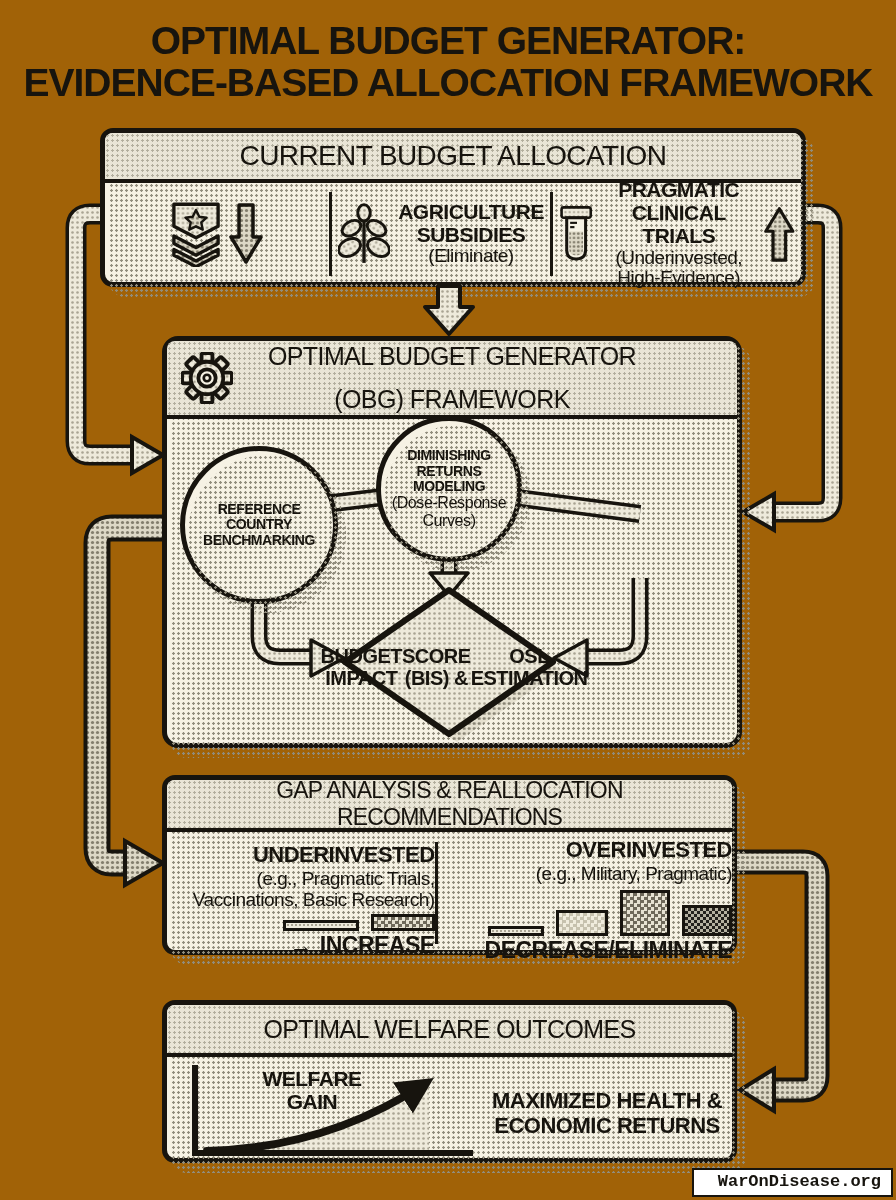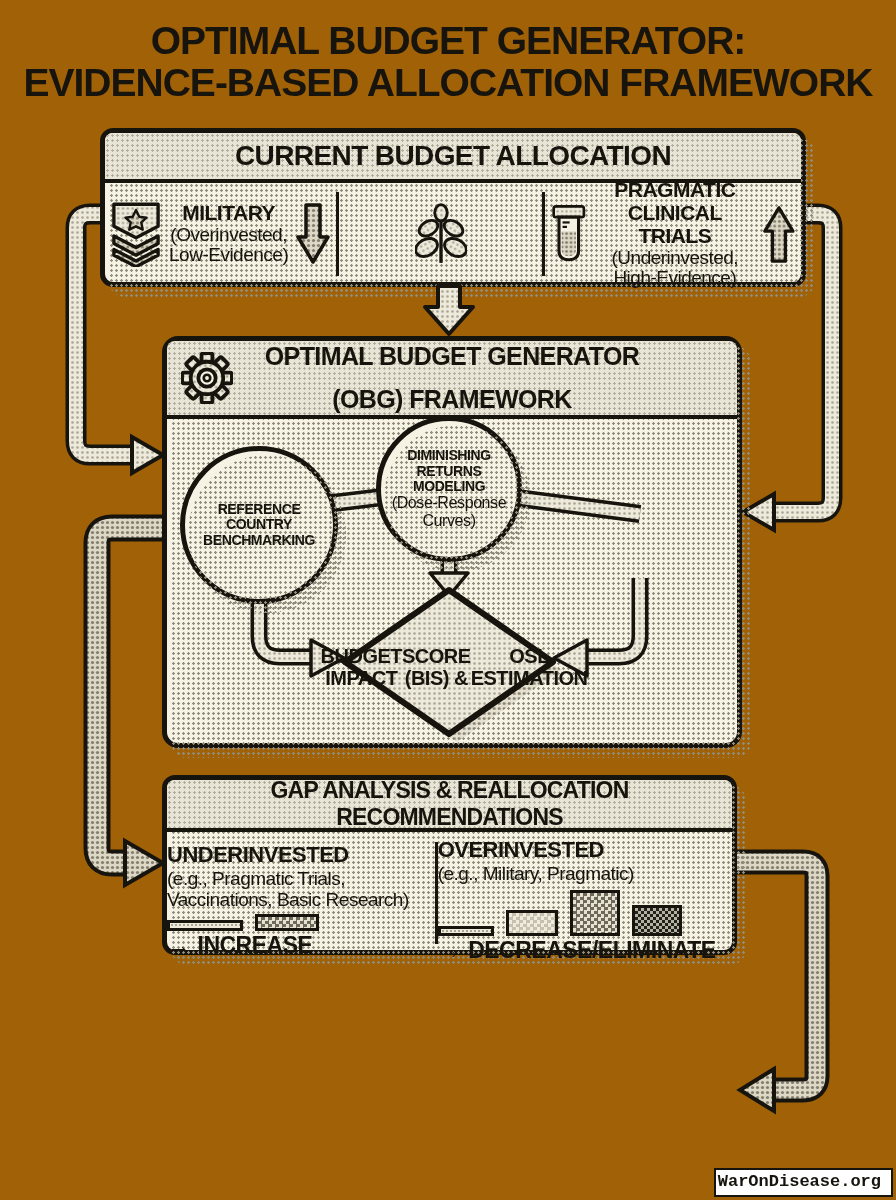--- a/index.html
+++ b/index.html
@@ -23,21 +23,21 @@
   }
   .box::after {
     content:""; position:absolute; inset:-5px; z-index:-1;
     border-radius:16px; transform:translate(9px,10px);
     background-image:radial-gradient(circle,#918d7d 1.2px,transparent 1.45px);
     background-size:5px 5px;
   }
   .hdr {
     display:flex; align-items:center; justify-content:center;
     border-bottom:4px solid #17140e; border-radius:8px 8px 0 0;
-    font-weight:700; letter-spacing:-0.6px; text-align:center;
+    font-weight:400; letter-spacing:-0.6px; text-align:center;
   }
 
   
   #main-title { left:0; top:20px; width:896px; text-align:center;
     font-weight:700; font-size:39px; line-height:1.07; letter-spacing:-1px; }
 
   
   #box1 { left:100px; top:128px; width:706px; height:159px; }
   #box1 .hdr { height:46px; font-size:28px; }
   #box1 .cols { display:flex; height:102px; align-items:center; }
@@ -72,21 +72,21 @@
     position:absolute; left:177px; top:276px; width:220px; height:100px; z-index:2;
     display:flex; flex-direction:row; align-items:center; justify-content:center;
     text-align:center; line-height:1.12;
   }
   #diamond-text span { font-weight:700; font-size:20px; letter-spacing:-0.5px; }
 
   
   #box3 { left:162px; top:775px; width:575px; height:180px; }
   #box3 .hdr { height:48px; font-size:23px; letter-spacing:-0.8px; }
   #box3 .cols { display:flex; height:122px; align-items:stretch; }
-  .gcol { flex:1; display:flex; flex-direction:column; align-items:flex-start; justify-content:center; text-align:center; line-height:1.12; padding-top:16px; }
+  .gcol { flex:1; display:flex; flex-direction:column; align-items:flex-end; justify-content:center; text-align:center; line-height:1.12; padding-top:16px; }
   .g-title { font-weight:700; font-size:22px; letter-spacing:-0.5px; }
   .g-sub { font-weight:400; font-size:19px; letter-spacing:-0.5px; }
   .g-action { font-weight:700; font-size:23px; letter-spacing:-0.5px; margin-top:2px; }
   .g-arrow { font-weight:700; margin-right:8px; }
   .bars { display:flex; align-items:flex-end; gap:12px; margin-top:6px; height:48px; }
   .bars.small { height:22px; margin-top:4px; }
   .bar { display:inline-block; border:3px solid #17140e; box-sizing:border-box; }
   .gvline { width:3px; background:#17140e; margin:10px 0; flex:0 0 3px; }
   .tone-light { background-color:#eeeadb; background-image:radial-gradient(circle,#a9a493 1px,transparent 1.2px); background-size:4px 4px; }
   .tone-light2 { background:repeating-conic-gradient(#c6c1ae 0% 25%, #f0ecdd 0% 50%) 0 0/7px 7px; }
@@ -100,21 +100,21 @@
   #welfare-label { position:absolute; left:70px; top:62px; width:150px; text-align:center;
     font-weight:700; font-size:21px; line-height:1.1; letter-spacing:-0.5px; z-index:2; }
   #welfare-result { position:absolute; left:315px; top:83px; width:250px; text-align:center;
     font-weight:700; font-size:22px; line-height:1.15; letter-spacing:-0.5px; }
 
   
   #connectors { position:absolute; inset:0; z-index:0; }
   #center-arrow { position:absolute; left:420px; top:284px; z-index:2; }
   #watermark {
     position:absolute; right:3px; bottom:3px; z-index:3;
-    background:#ffffff; border:2px solid #17140e; padding:2px 10px 4px 2px;
+    background:#ffffff; border:2px solid #17140e; padding:2px 10px 4px 24px;
     font-family:"Liberation Mono", monospace; font-weight:700; font-size:17px;
   }
 </style>
 </head>
 <body>
 
 <div id="canvas" class="nosel">
 
   <svg width="0" height="0" style="position:absolute">
     <defs>
@@ -173,41 +173,41 @@
     <div class="hdr dots-band">CURRENT BUDGET ALLOCATION</div>
     <div class="cols">
 
       <div class="bcol" style="flex:1.15">
         <svg width="50" height="66" viewBox="0 0 52 68">
           <path d="M3 3 H49 V26 L26 38 L3 26 Z" fill="url(#htL)" stroke="#17140e" stroke-width="3.5" stroke-linejoin="round"></path>
           <path d="M26 9 L29.4 16 L37 17 L31.5 22 L33 29.5 L26 26 L19 29.5 L20.5 22 L15 17 L22.6 16 Z" fill="url(#htM)" stroke="#17140e" stroke-width="2.5" stroke-linejoin="round"></path>
           <path d="M3 36 L26 48 L49 36 L49 44 L26 56 L3 44 Z" fill="url(#htM)" stroke="#17140e" stroke-width="3.5" stroke-linejoin="round"></path>
           <path d="M3 50 L26 62 L49 50 L49 56 L26 68 L3 56 Z" fill="url(#htM)" stroke="#17140e" stroke-width="3.5" stroke-linejoin="round"></path>
         </svg>
-        <div class="txt">
-          <span class="t-bold">MILITARY</span>
-          <span class="t-sub">(Overinvested,</span>
-          <span class="t-sub">Low-Evidence)</span>
-        </div>
         <svg width="34" height="62" viewBox="0 0 34 62">
           <polygon points="10,2 24,2 24,34 32,34 17,59 2,34 10,34" fill="url(#htM)" stroke="#17140e" stroke-width="3.5" stroke-linejoin="round"></polygon>
         </svg>
       </div>
 
       <div class="vline"></div>
 
       <div class="bcol" style="flex:1">
         <svg width="52" height="62" viewBox="0 0 54 64">
           <line x1="27" y1="10" x2="27" y2="62" stroke="#17140e" stroke-width="3.5"></line>
           <ellipse cx="27" cy="10" rx="6.5" ry="8.5" fill="url(#htL)" stroke="#17140e" stroke-width="3"></ellipse>
           <ellipse cx="14" cy="26" rx="10.5" ry="7" transform="rotate(-32 14 26)" fill="url(#htL)" stroke="#17140e" stroke-width="3"></ellipse>
           <ellipse cx="40" cy="26" rx="10.5" ry="7" transform="rotate(32 40 26)" fill="url(#htL)" stroke="#17140e" stroke-width="3"></ellipse>
           <ellipse cx="12" cy="46" rx="12" ry="8.5" transform="rotate(-28 12 46)" fill="url(#htL)" stroke="#17140e" stroke-width="3"></ellipse>
           <ellipse cx="42" cy="46" rx="12" ry="8.5" transform="rotate(28 42 46)" fill="url(#htL)" stroke="#17140e" stroke-width="3"></ellipse>
         </svg>
+        <div class="txt">
+          <span class="t-bold">AGRICULTURE</span>
+          <span class="t-bold">SUBSIDIES</span>
+          <span class="t-sub">(Eliminate)</span>
+        </div>
       </div>
 
       <div class="vline"></div>
 
       <div class="bcol" style="flex:1.28">
         <svg width="38" height="66" viewBox="0 0 40 66">
           <rect x="3" y="2" width="34" height="12" rx="2.5" fill="url(#htL)" stroke="#17140e" stroke-width="3"></rect>
           <path d="M9 14 H31 V52 Q31 62 20 62 Q9 62 9 52 Z" fill="#f6f2e4" stroke="#17140e" stroke-width="3.5"></path>
           <path d="M12 30 H28 V51 Q28 58 20 58 Q12 58 12 51 Z" fill="url(#htM)"></path>
           <line x1="13" y1="20" x2="21" y2="20" stroke="#17140e" stroke-width="2.5"></line>
@@ -332,15 +332,31 @@
           <i class="bar tone-mid" style="width: 50px; height: 46px;"></i>
           <i class="bar tone-dark" style="width: 50px; height: 31px;"></i>
         </div>
         <div class="g-action">
           <span class="g-arrow">→</span><span>DECREASE/ELIMINATE</span>
         </div>
       </div>
     </div>
   </section>
 
+  <section class="box" id="box4">
+    <div class="hdr dots-band">OPTIMAL WELFARE OUTCOMES</div>
+    <svg id="welfare-chart" width="300" height="104" viewBox="0 0 300 104">
+      <path d="M 30 92 C 110 90 185 62 248 22 L 248 92 Z" fill="url(#htL)"></path>
+      <path d="M 14 4 V 92 H 292" fill="none" stroke="#17140e" stroke-width="6"></path>
+      <path d="M 26 90 C 110 88 180 64 242 24" fill="none" stroke="#17140e" stroke-width="8" stroke-linecap="round" marker-end="url(#ah)"></path>
+    </svg>
+    <div id="welfare-label">
+      <span>WELFARE</span><br>
+      <span>GAIN</span>
+    </div>
+    <div id="welfare-result">
+      <span>MAXIMIZED HEALTH &amp;</span><br>
+      <span>ECONOMIC RETURNS</span>
+    </div>
+  </section>
 
   <div id="watermark">WarOnDisease.org</div>
 </div>
 
 </body></html>

